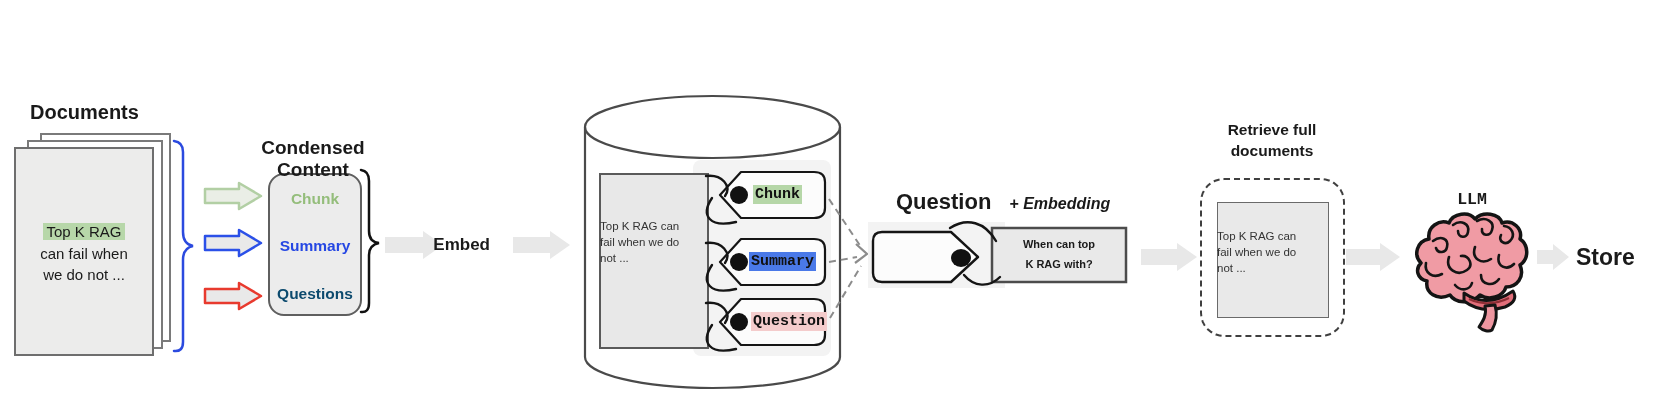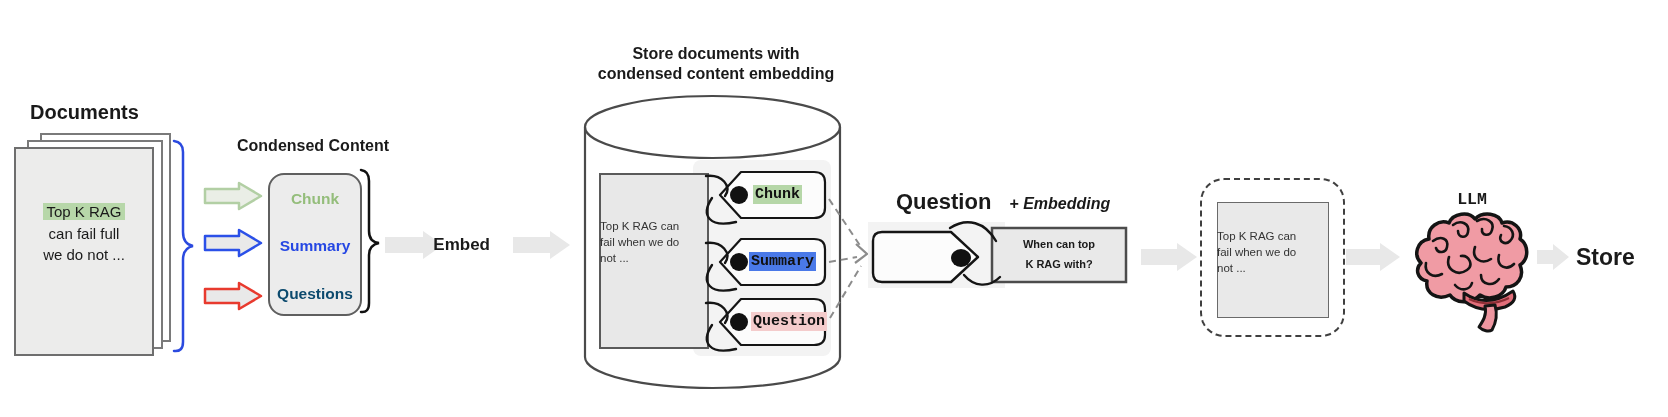--- a/index.html
+++ b/index.html
@@ -8,25 +8,25 @@
   .abs{position:absolute;}
   .txt{position:absolute;z-index:3;}
   .bold{font-weight:bold;}
   .center{text-align:center;}
 
   
   .page{position:absolute;width:136px;height:205px;background:#ffffff;border:2px solid #7a7a7a;z-index:1;}
   .page.back{left:40px;top:133px;width:127px;}
   .page.mid{left:27px;top:140px;width:132px;}
   .page.front{left:14px;top:147px;background:#ececeb;border-color:#6e6e6e;z-index:2;}
-  .doc-text{font-size:15px;line-height:21.5px;text-align:center;padding-top:52px;}
+  .doc-text{font-size:15px;line-height:21.5px;text-align:center;padding-top:72px;}
   .hl-green{background:#b7d7a9;padding:0 3px;}
 
   #documents-title{left:30px;top:101px;font-size:20px;}
-  #condensed-title{left:228px;top:137px;width:170px;font-size:16px;}
+  #condensed-title{left:228px;top:137px;width:170px;font-size:19px;}
 
   
   #condensed-box{left:268px;top:173px;width:90px;height:139px;background:#ececec;
                  border:2px solid #5f5f5f;border-radius:16px;z-index:1;}
   .cond-label{position:absolute;left:0;width:100%;text-align:center;font-weight:bold;font-size:15.5px;}
   .c-green{color:#94bd7b;top:15px;}
   .c-blue{color:#2547e3;top:62px;}
   .c-red{color:#0c4a6e;top:110px;}
 
   #embed-label{left:416px;top:235px;width:74px;font-size:17px;text-align:right;}
@@ -66,58 +66,58 @@
 <body>
 
 <div id="canvas">
 
   <div class="txt bold" id="documents-title">Documents</div>
   <div class="page back"></div>
   <div class="page mid"></div>
   <div class="page front">
     <div class="doc-text">
       <span class="hl-green">Top K RAG</span><br>
-      <span>can fail full</span><br>
+      <span>can fail when</span><br>
       <span>we do not ...</span>
     </div>
   </div>
 
   <div class="txt bold center" id="condensed-title">Condensed Content</div>
   <div class="abs" id="condensed-box">
     <div class="cond-label c-green">Chunk</div>
     <div class="cond-label c-blue">Summary</div>
     <div class="cond-label c-red">Questions</div>
   </div>
 
   <div class="txt bold center" id="embed-label">Embed</div>
 
-  <div class="txt bold center" id="store-title">
-    <div>Store documents with</div>
-    <div>condensed content embedding</div>
-  </div>
 
   <div class="txt small-doc-text" id="cyl-doc-text">
     <div>Top K RAG can</div>
     <div>fail when we do</div>
     <div>not ...</div>
   </div>
 
   <div class="tag-label" id="tag-chunk">Chunk</div>
   <div class="tag-label" id="tag-summary">Summary</div>
   <div class="tag-label" id="tag-question">Question</div>
 
   <div id="query-title" class="abs">
     <span class="big">Question</span>
     <span class="small">+ Embedding</span>
   </div>
   <div class="txt bold center" id="question-box-text">
     <div>When can top</div>
     <div>K RAG with?</div>
   </div>
 
+  <div class="txt bold center" id="retrieve-title">
+    <div>Retrieve full</div>
+    <div>documents</div>
+  </div>
   <div class="abs" id="dashed-box"></div>
   <div class="abs" id="retrieve-doc"></div>
   <div class="txt small-doc-text" id="ret-doc-text">
     <div>Top K RAG can</div>
     <div>fail when we do</div>
     <div>not ...</div>
   </div>
 
   <div class="txt bold center" id="llm-label">LLM</div>
   <div class="txt bold" id="answer-label">Store</div>

